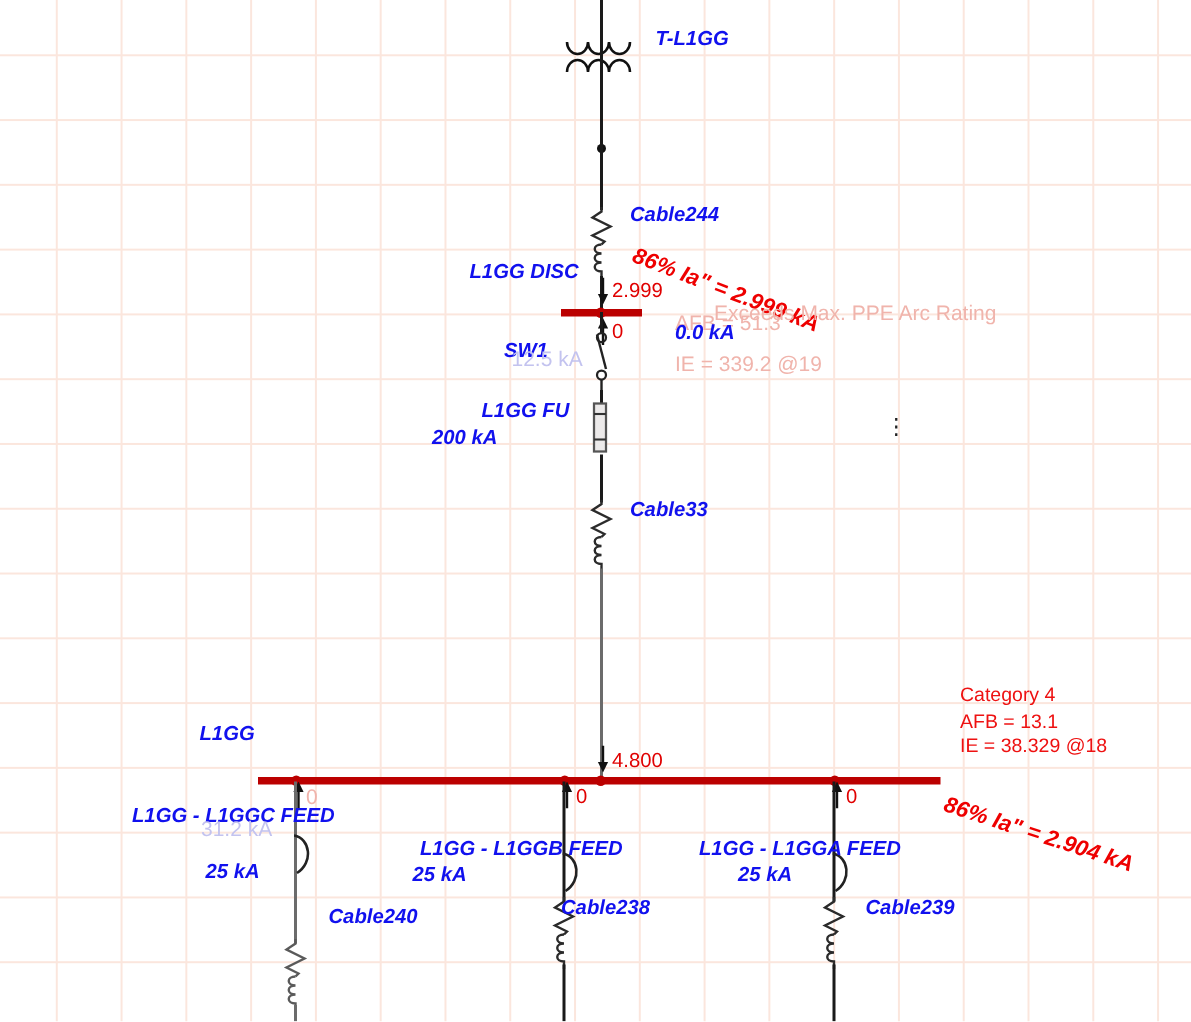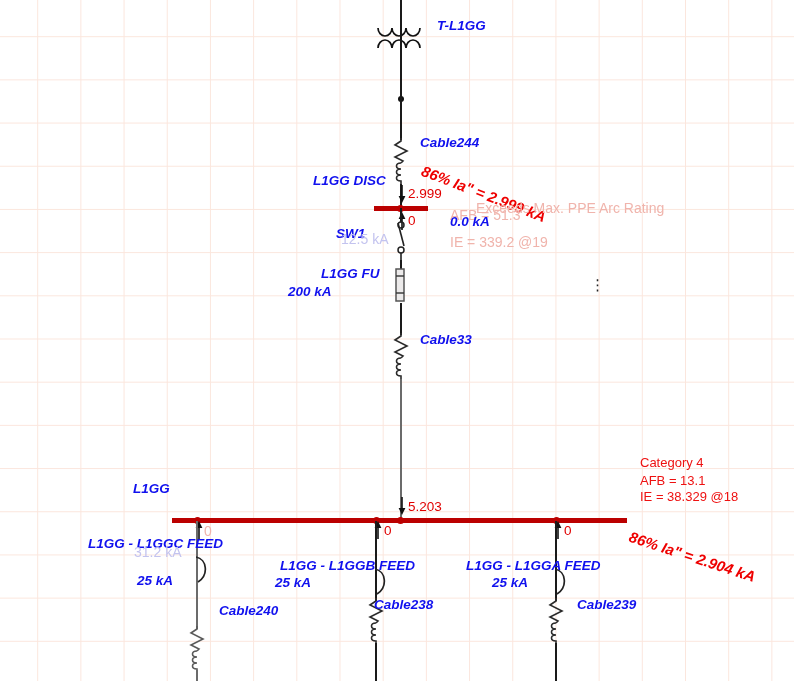--- a/index.html
+++ b/index.html
@@ -185,21 +185,21 @@
   <div class="node" style="left:373px; top:517px;"></div>
   <div class="node" style="left:397px; top:517px;"></div>
   <div class="node" style="left:553px; top:517px;"></div>
 
   <span class="lbl lbl-blue" style="left:133px; top:482px;">L1GG</span>
 
   <svg class="sym" style="left:397px; top:497px; width:10px; height:18px;" viewBox="0 0 10 18">
     <line x1="5" y1="0" x2="5" y2="13" stroke="#111" stroke-width="1.6"></line>
     <path d="M5,18 L1.6,11 L8.4,11 Z" fill="#111"></path>
   </svg>
-  <span class="lbl lbl-red" style="left:408px; top:500px;">5.203</span>
+  <span class="lbl lbl-red" style="left:408px; top:500px;">4.800</span>
 
   <span class="lbl lbl-red-sm" style="left:640px; top:456px;">Category 4</span>
   <span class="lbl lbl-red-sm" style="left:640px; top:474px;">AFB = 13.1</span>
   <span class="lbl lbl-red-sm" style="left:640px; top:490px;">IE  = 38.329 @18</span>
 
   <span class="lbl lbl-rot" style="left:632px; top:529px; transform: rotate(18deg);">86% Ia" = 2.904 kA</span>
 
   <svg class="sym" style="left:194px; top:521px; width:10px; height:18px;" viewBox="0 0 10 18">
     <line x1="5" y1="18" x2="5" y2="5" stroke="#111" stroke-width="1.6"></line>
     <path d="M5,0 L1.6,7 L8.4,7 Z" fill="#111"></path>

